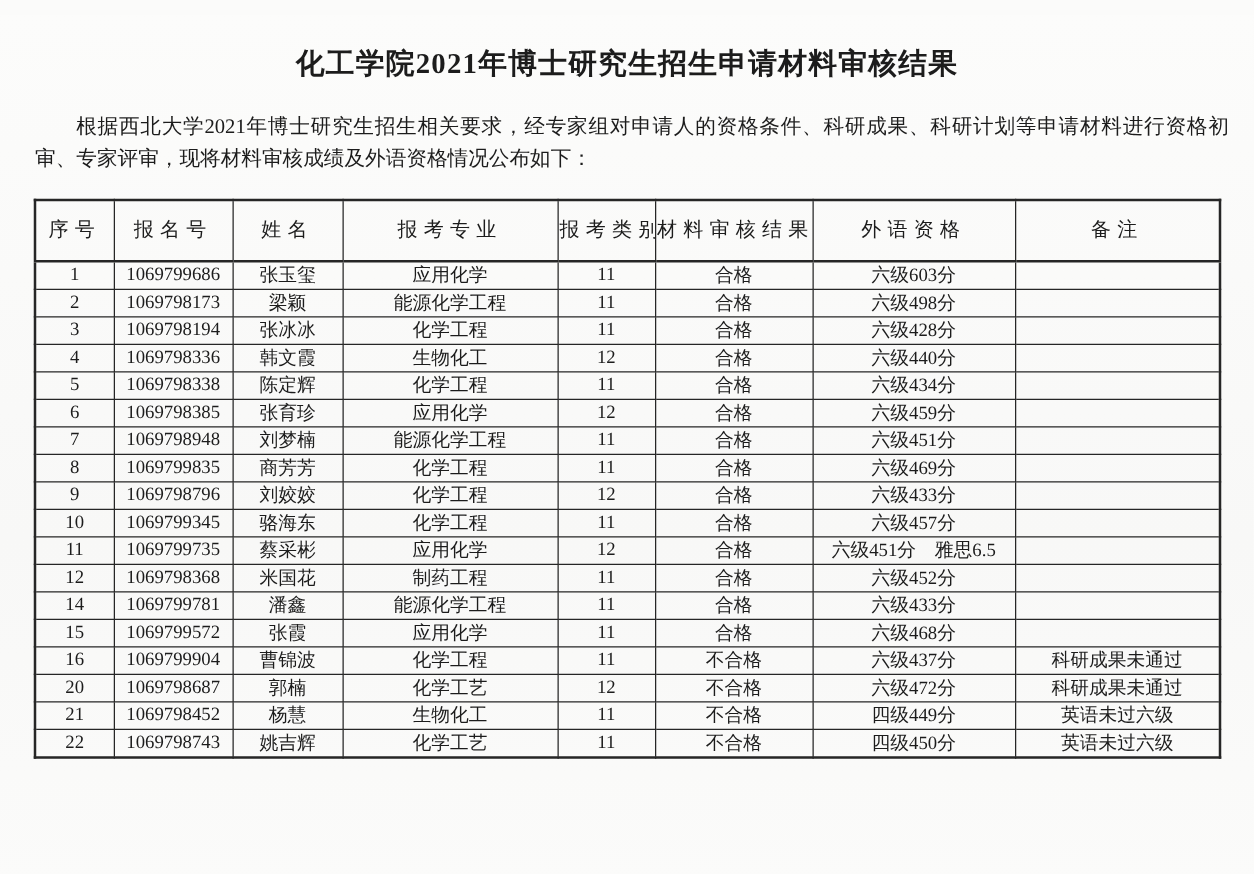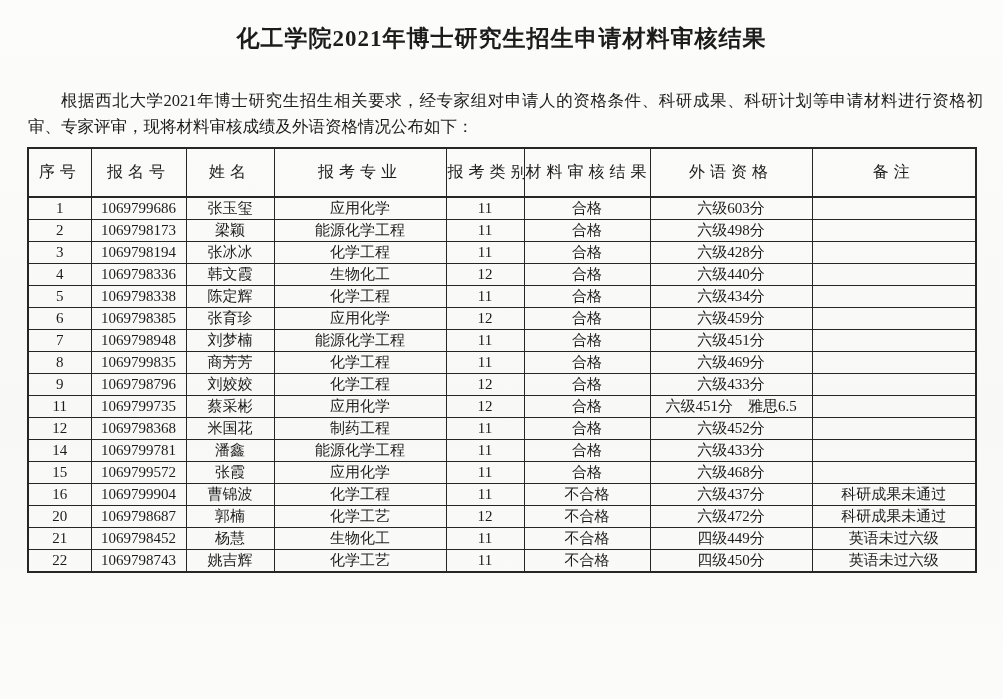--- a/index.html
+++ b/index.html
@@ -12,29 +12,29 @@
     font-family: "Liberation Serif", "DejaVu Serif", serif;
     color: #1c1c1c;
   }
   .page {
     position: relative;
     width: 1003px;
     height: 699px;
     background: linear-gradient(180deg, #fcfcfb 0%, #f8f8f7 60%, #fbfbfa 100%);
   }
   .doc-title {
-    margin: 0;
+    margin: 12px;
     padding-top: 23px;
     text-align: center;
     font-size: 23px;
     font-weight: bold;
     letter-spacing: 1px;
   }
   .intro {
-    margin: 34px 20px 0 28px;
+    margin: 22px 20px 0 28px;
     font-size: 16.5px;
     line-height: 26px;
     text-indent: 2em;
     text-align: justify;
   }
   table.review {
     position: absolute;
     left: 27px;
     top: 147px;
     width: 948px;
@@ -181,20 +181,30 @@
           <td>9</td>
           <td>1069798796</td>
           <td>刘姣姣</td>
           <td>化学工程</td>
           <td>12</td>
           <td>合格</td>
           <td>六级433分</td>
           <td></td>
         </tr>
         <tr>
+          <td>10</td>
+          <td>1069799345</td>
+          <td>骆海东</td>
+          <td>化学工程</td>
+          <td>11</td>
+          <td>合格</td>
+          <td>六级457分</td>
+          <td></td>
+        </tr>
+        <tr>
           <td>11</td>
           <td>1069799735</td>
           <td>蔡采彬</td>
           <td>应用化学</td>
           <td>12</td>
           <td>合格</td>
           <td>六级451分　雅思6.5</td>
           <td></td>
         </tr>
         <tr>

